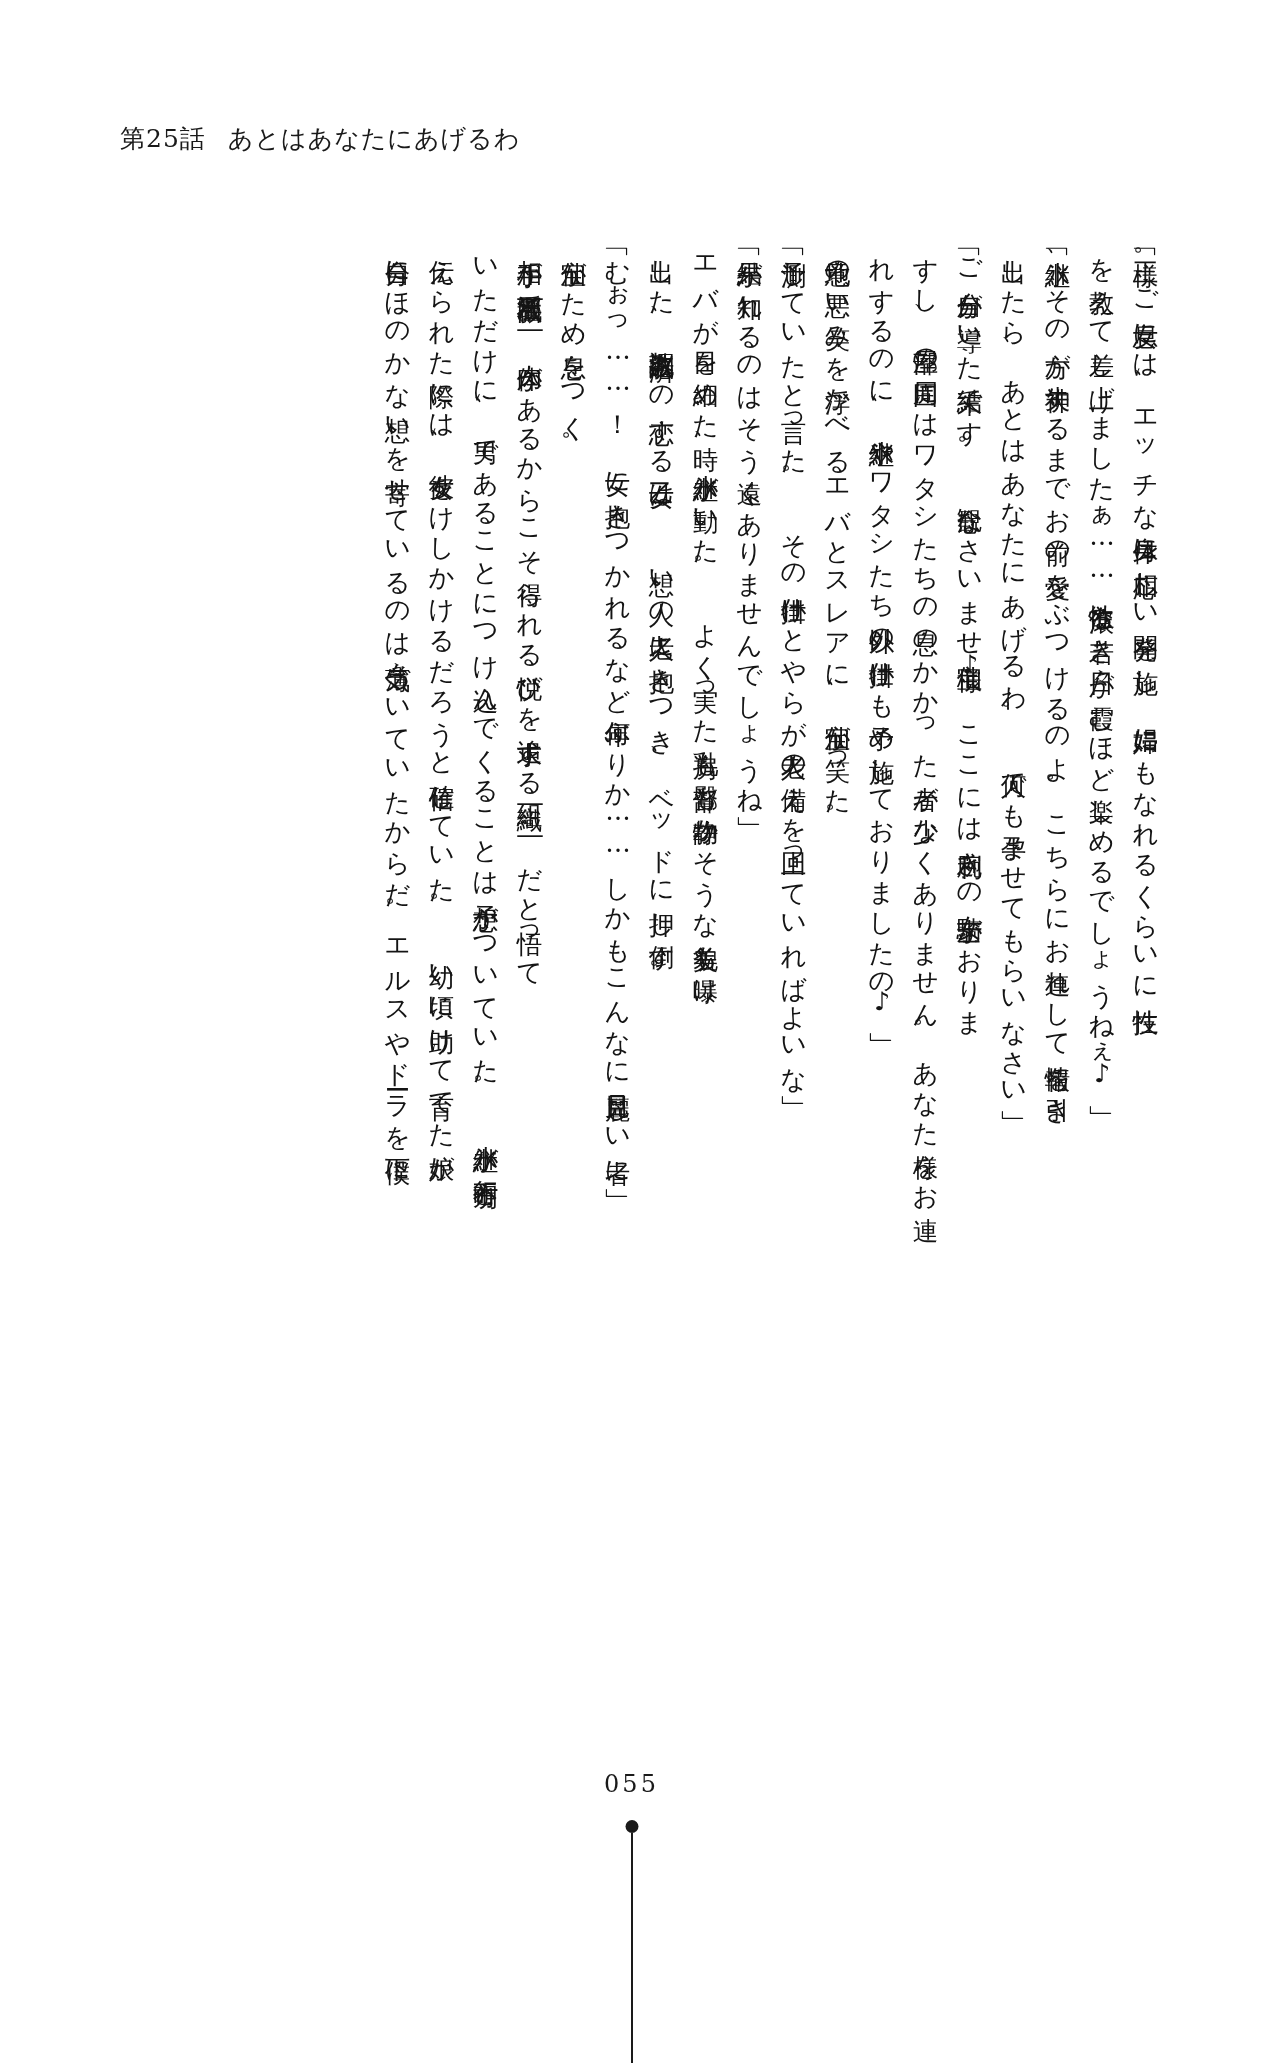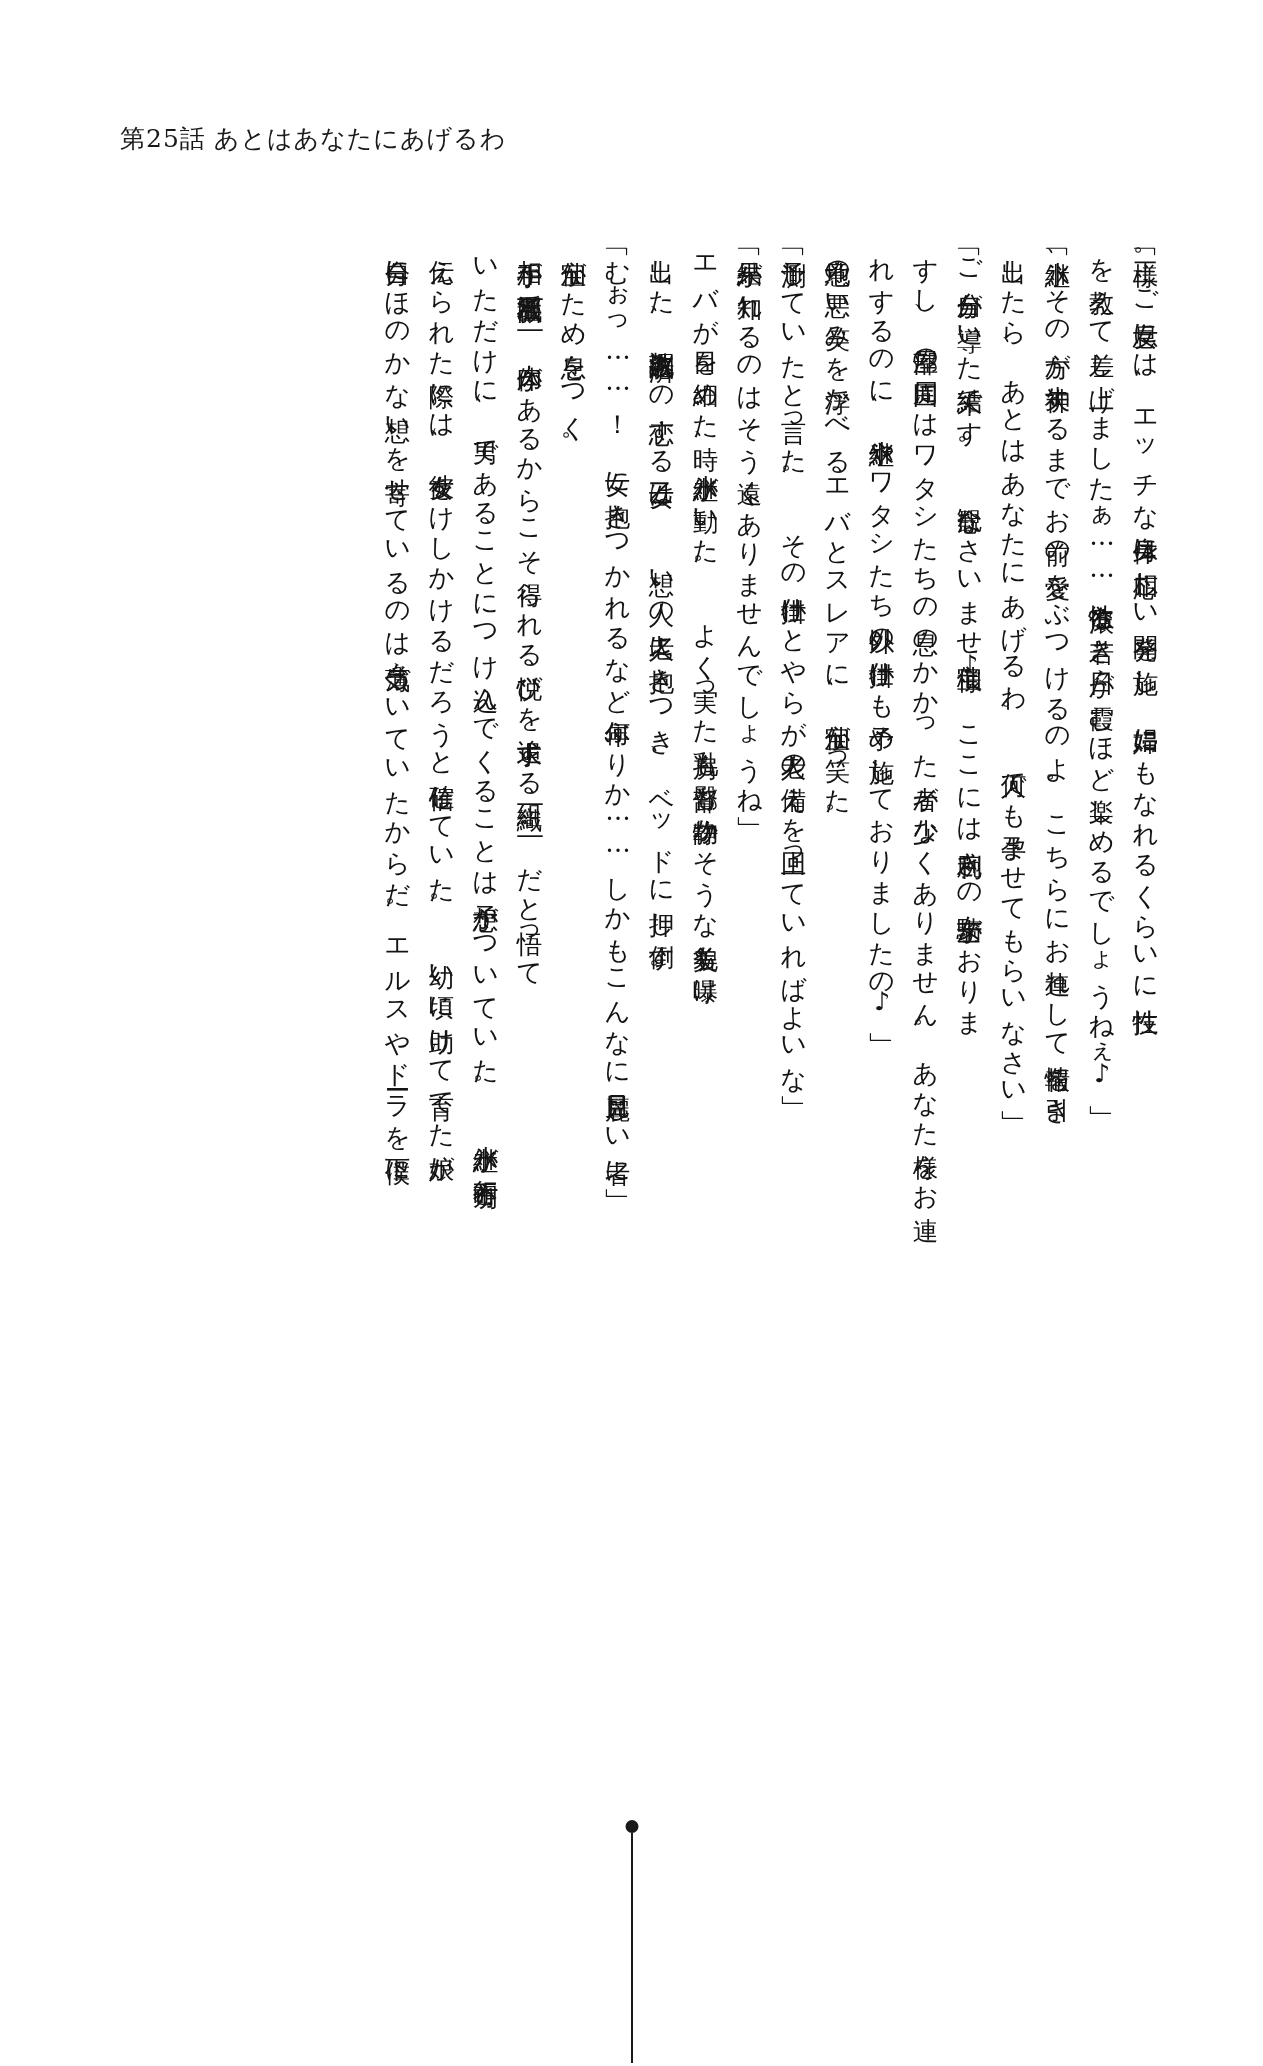--- a/index.html
+++ b/index.html
@@ -21,21 +21,21 @@
   .running-head {
     position: absolute;
     top: 122px;
     left: 120px;
     font-size: 25px;
     letter-spacing: 1px;
     color: #1a1a1a;
     white-space: nowrap;
   }
   .running-head .chapter-num {
-    margin-right: 8px;
+    margin-right: 22px;
   }
 
   
   .body-text {
     position: absolute;
     top: 240px;
     left: 108px;
     width: 1050px;
     height: 1410px;
     display: flex;
@@ -114,16 +114,17 @@
     <div class="col">エバが目を細めた時、氷継が動いた。　よく実った乳房も臀部も物静かそうな美貌も曝け</div>
     <div class="col">出した、調教洗脳済みの恋する乙女は、　想い人の老人に抱きつき、ベッドに押し倒す。</div>
     <div class="col">「むぉっ……！　女に抱きつかれるなど何年ぶりか……しかもこんなに見目麗しい者に」</div>
     <div class="col">宝仙がため息をつく。</div>
     <div class="col">相手が淫祇邪教団――肉体があるからこそ得られる悦びを追求する組織――だと悟って</div>
     <div class="col">いただけに、男であることにつけ込んでくることは予想がついていた。　氷継が行方不明と</div>
     <div class="col">伝えられた際には、彼女をけしかけるだろうと確信していた。　幼い頃に助けて育てた娘が、</div>
     <div class="col">自分にほのかな想いを寄せているのは薄々気づいていたからだ。エルスやドーラを下僕に</div>
   </div>
 
+  <div class="page-number">055</div>
   <div class="spine-mark"></div>
   <div class="spine-line"></div>
 
 </div>
 
 </body></html>

